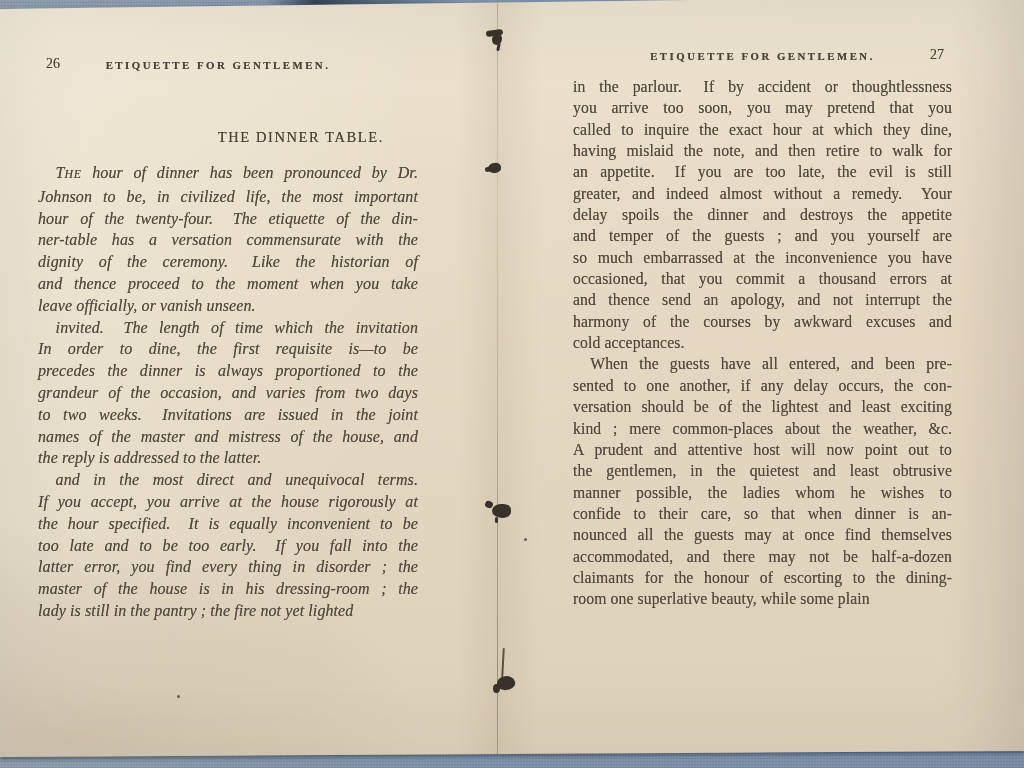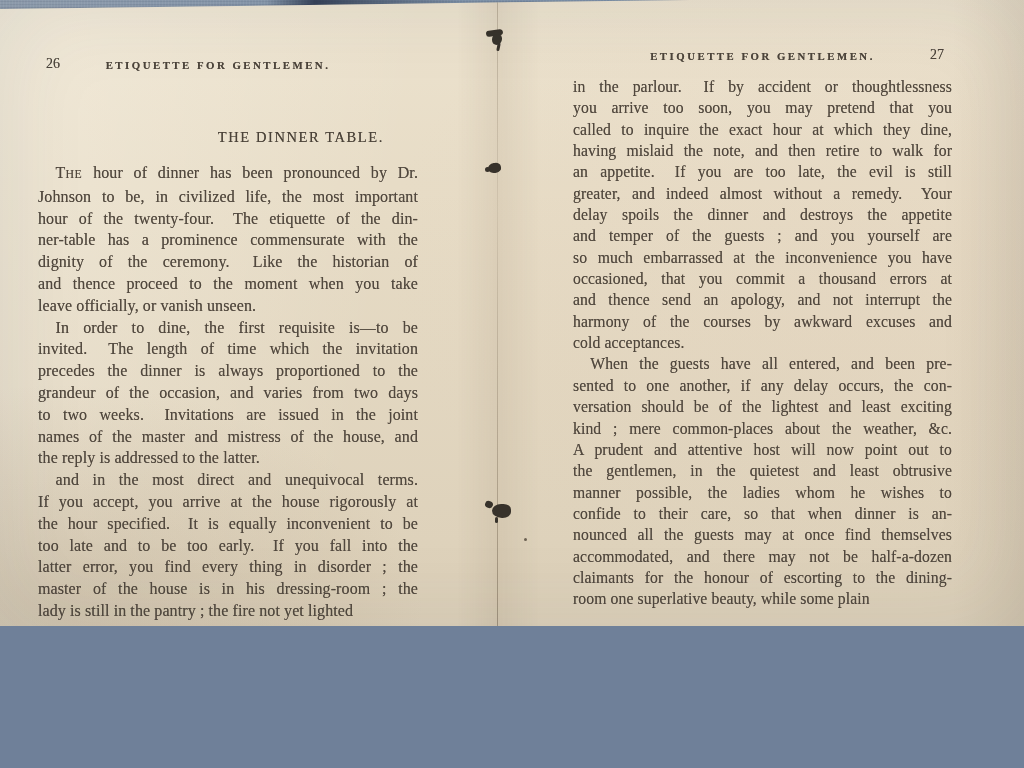--- a/index.html
+++ b/index.html
@@ -1,17 +1,17 @@
 <!DOCTYPE html>
 <html><head>
 <meta charset="utf-8">
 <style>
   html,body{margin:0;padding:0;background:#6f8099;}
   .photo{
-    position:relative;width:1024px;height:626px;overflow:hidden;
+    position:relative;width:1024px;height:768px;overflow:hidden;
     font-family:"Liberation Serif","DejaVu Serif",serif;
     background:
       repeating-linear-gradient(90deg, rgba(255,255,255,0.06) 0 1px, rgba(0,0,0,0) 1px 3px),
       repeating-linear-gradient(0deg, rgba(15,25,50,0.08) 0 1px, rgba(0,0,0,0) 1px 3px),
       linear-gradient(90deg,#93a1b2 0%,#8799ad 30%,#8095ad 55%,#7e93ac 100%);
   }
   .top-band{
     position:absolute;left:0;top:0;width:700px;height:12px;
     background:linear-gradient(90deg, rgba(45,57,80,0) 0%, rgba(45,57,80,0) 38%,
       rgba(40,52,75,0.85) 45%, rgba(60,74,96,0.55) 55%, rgba(45,57,80,0) 66%);
@@ -43,21 +43,21 @@
     position:absolute;font-size:10.8px;font-weight:bold;letter-spacing:2.5px;
     color:#4c443b;text-align:center;text-shadow:0 0 0.5px rgba(76,68,59,0.7);
   }
   .pagenum{position:absolute;font-size:14px;color:#4c443b;text-shadow:0 0 0.5px rgba(76,68,59,0.6);}
   .section-title{
     position:absolute;left:4px;top:129px;width:380px;text-align:right;
     font-size:14.5px;letter-spacing:1.6px;color:#4b4339;font-weight:normal;margin:0;
     text-shadow:0 0 0.6px rgba(75,67,57,0.75);
   }
   .body-col{position:absolute;}
-  .lp .body-col{left:38px;top:162px;width:380px;font-size:16px;line-height:21.8px;}
+  .lp .body-col{left:38px;top:162px;width:380px;font-size:16px;line-height:21.8px;font-style:italic;}
   .rp .body-col{left:573px;top:76px;width:379px;font-size:15.7px;line-height:21.35px;}
   .para{margin:0;}
   .para.indent .line:first-child{text-indent:1.1em;}
   .line{
     text-align:justify;text-align-last:justify;
     letter-spacing:0.1px;
   }
   .line.last{text-align-last:left;}
   .lead-sc{font-size:0.74em;letter-spacing:0.6px;}
   
@@ -89,28 +89,28 @@
 
       <div class="lp">
         <div class="pagenum" style="left:46px;top:56px;">26</div>
         <div class="running-header" style="left:28px;top:59px;width:380px;">ETIQUETTE FOR GENTLEMEN.</div>
         <h1 class="section-title">THE DINNER TABLE.</h1>
         <div class="body-col">
             <div class="para indent">
               <div class="line">T<span class="lead-sc">HE</span> hour of dinner has been pronounced by Dr.</div>
               <div class="line">Johnson to be, in civilized life, the most important</div>
               <div class="line">hour of the twenty-four.  The etiquette of the din-</div>
-              <div class="line">ner-table has a prominence commensurate with the</div>
+              <div class="line">ner-table has a versation commensurate with the</div>
               <div class="line">dignity of the ceremony.  Like the historian of</div>
               <div class="line">and thence proceed to the moment when you take</div>
               <div class="line last">leave officially, or vanish unseen.</div>
             </div>
             <div class="para indent">
+              <div class="line">invited.  The length of time which the invitation</div>
               <div class="line">In order to dine, the first requisite is—to be</div>
-              <div class="line">invited.  The length of time which the invitation</div>
               <div class="line">precedes the dinner is always proportioned to the</div>
               <div class="line">grandeur of the occasion, and varies from two days</div>
               <div class="line">to two weeks.  Invitations are issued in the joint</div>
               <div class="line">names of the master and mistress of the house, and</div>
               <div class="line last">the reply is addressed to the latter.</div>
             </div>
             <div class="para indent">
               <div class="line">and in the most direct and unequivocal terms.</div>
               <div class="line">If you accept, you arrive at the house rigorously at</div>
               <div class="line">the hour specified.  It is equally inconvenient to be</div>

